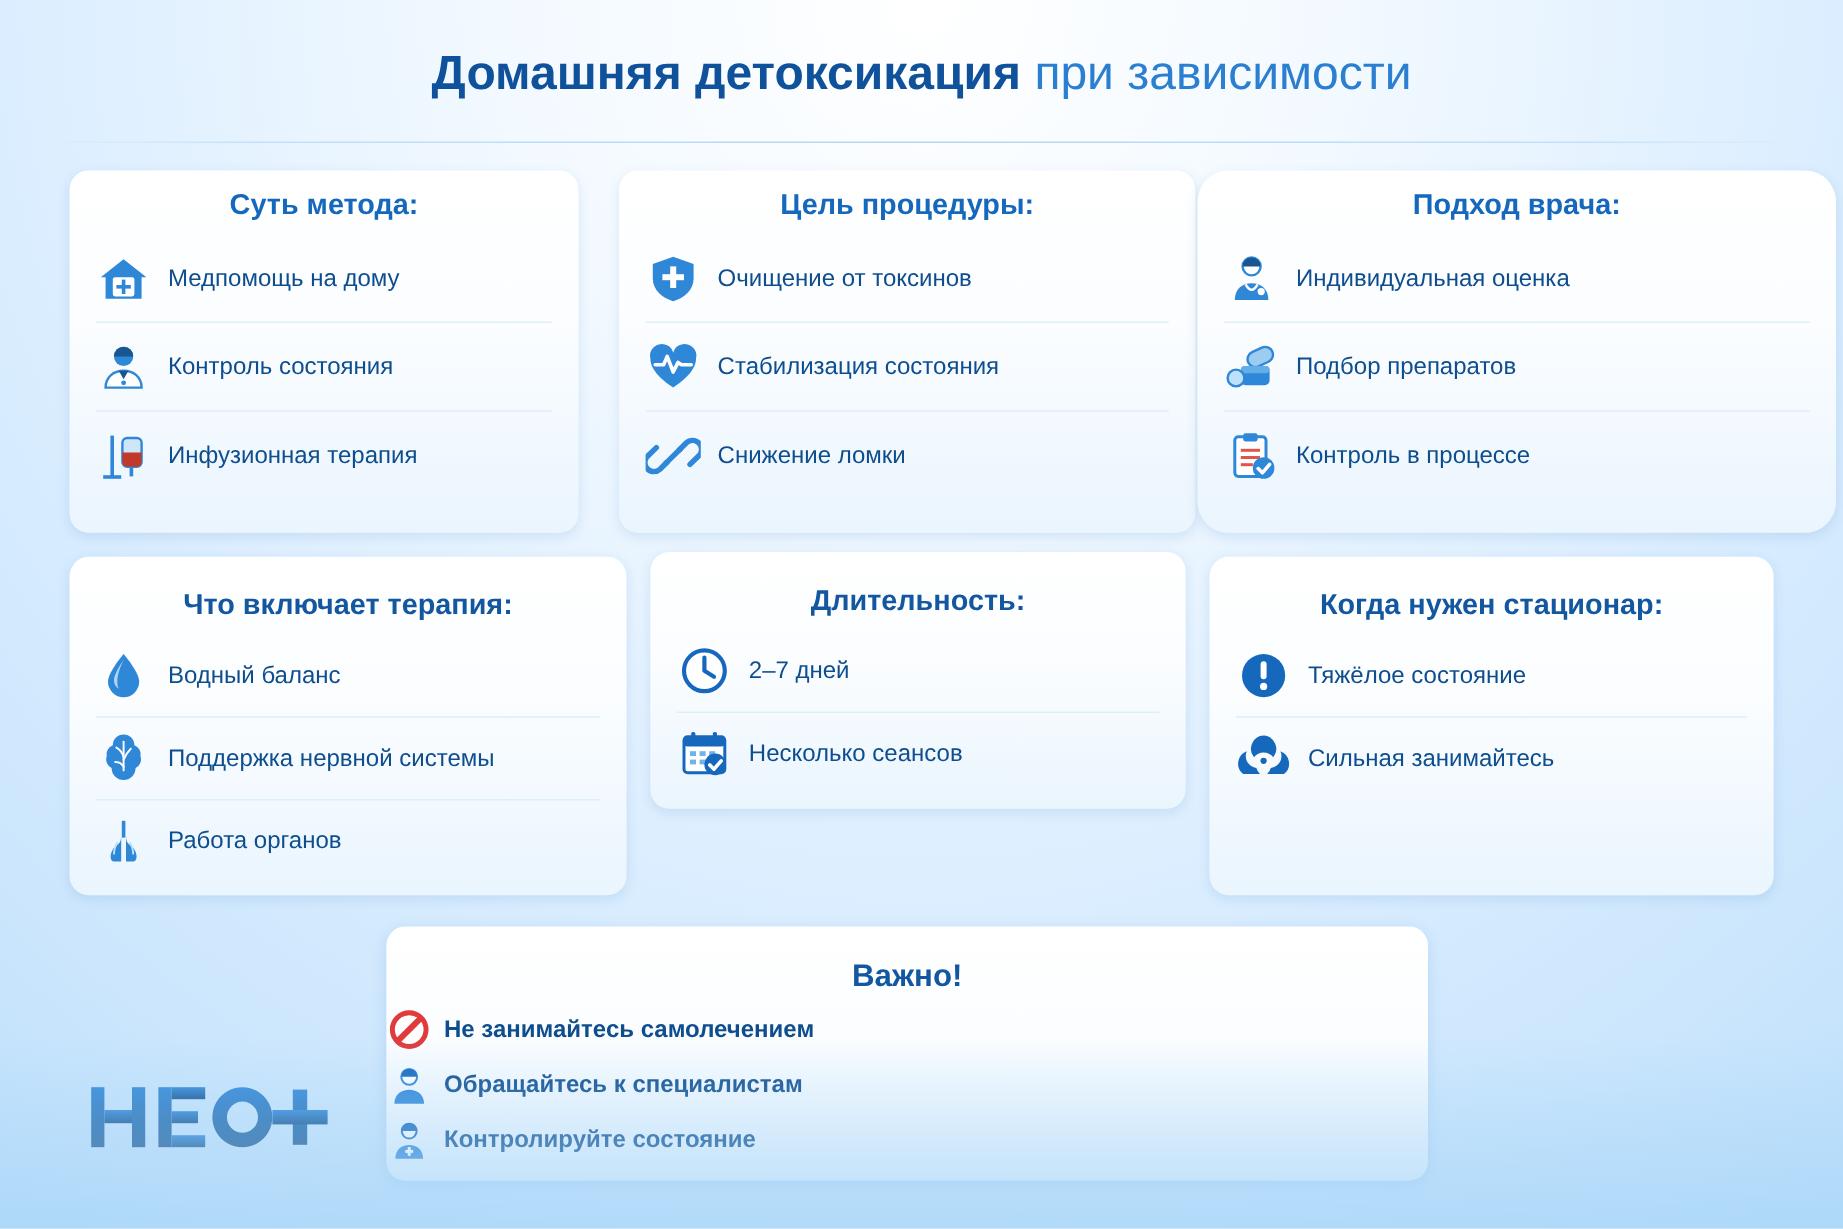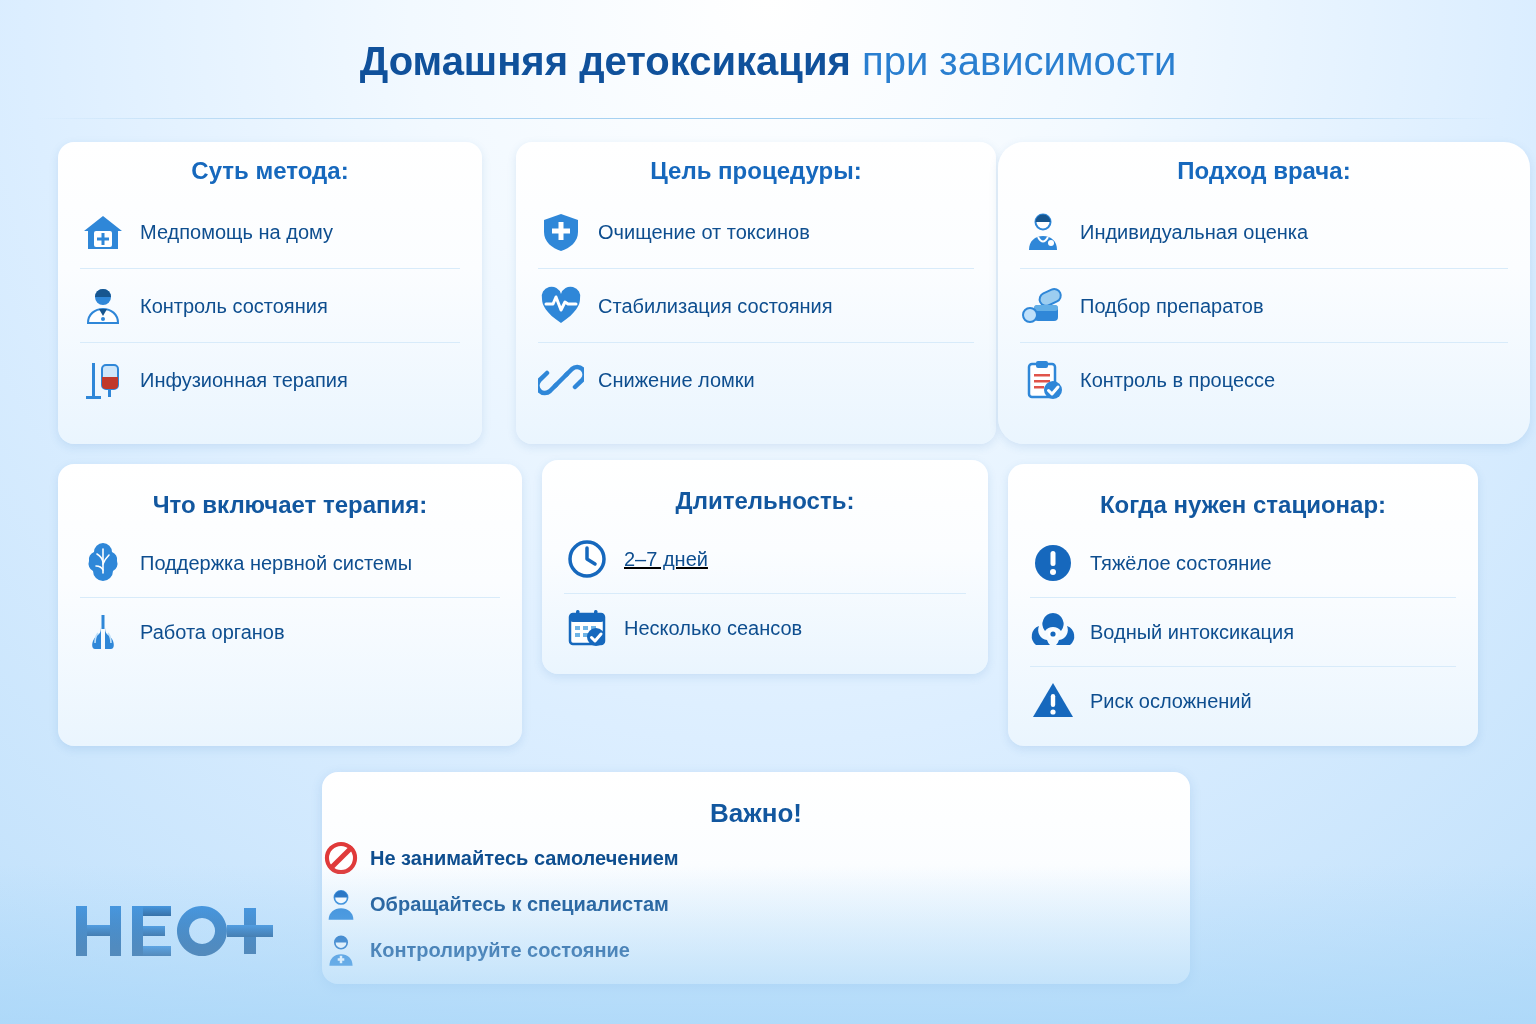--- a/index.html
+++ b/index.html
@@ -269,20 +269,29 @@
       </div>
     </div>
   </div>
 
   <div class="card" style="left:58px; top:464px; width:464px; height:282px;">
     <div class="card-head dark">Что включает терапия:</div>
     <div class="rows" style="padding-bottom:10px;">
       <div class="row" style="height:68px;">
         <span class="icon">
           <svg width="46" height="46" viewBox="0 0 46 46">
+            <path d="M23 5 C23 5 10 20 10 28 a13 13 0 0 0 26 0 C36 20 23 5 23 5z" fill="#2f87d8"></path>
+            <path d="M23 10 C23 10 15 21 15 27 a8 8 0 0 0 4 7 C16 28 19 18 23 10z" fill="#bfe0fa" opacity="0.85"></path>
+          </svg>
+        </span>
+        <span class="label">Водный баланс</span>
+      </div>
+      <div class="row" style="height:68px;">
+        <span class="icon">
+          <svg width="46" height="46" viewBox="0 0 46 46">
             <path d="M14 12 a8 8 0 0 1 18 0 a8 8 0 0 1 5 9 a8 8 0 0 1 -4 10 a9 9 0 0 1 -20 0 a8 8 0 0 1 -4 -10 a8 8 0 0 1 5 -9z" fill="#2f87d8"></path>
             <g stroke="#ffffff" stroke-width="1.6" fill="none" stroke-linecap="round">
               <path d="M23 9 v24"></path>
                 <path d="M17 14 q5 3 6 8"></path>
                 <path d="M29 15 q-4 4 -6 9"></path>
                 <path d="M16 26 q5 0 7 4"></path>
             </g>
           </svg>
         </span>
         <span class="label">Поддержка нервной системы</span>
@@ -298,21 +307,21 @@
           </svg>
         </span>
         <span class="label">Работа органов</span>
       </div>
     </div>
   </div>
 
   <div class="card" style="left:542px; top:460px; width:446px; height:214px;">
     <div class="card-head dark">Длительность:</div>
     <div class="rows" style="padding-bottom:10px;">
-      <div class="row" style="height:68px;text-decoration:underline;">
+      <div class="row" style="height:68px;">
         <span class="icon">
           <svg width="46" height="46" viewBox="0 0 46 46">
             <circle cx="23" cy="23" r="17" fill="#ffffff" stroke="#1668bd" stroke-width="3.5"></circle>
             <path d="M23 12 v11 l8 5" fill="none" stroke="#1668bd" stroke-width="3.5" stroke-linecap="round" stroke-linejoin="round"></path>
           </svg>
         </span>
         <span class="label">2–7 дней</span>
       </div>
       <div class="row" style="height:68px;">
         <span class="icon">
@@ -355,31 +364,21 @@
           <svg width="46" height="46" viewBox="0 0 46 46">
             <g fill="#1668bd">
               <path d="M23 4 a11 11 0 0 1 8 18 a10 10 0 0 0 -16 0 a11 11 0 0 1 8 -18z"></path>
               <path d="M6 36 a11 11 0 0 1 3 -19 a10 10 0 0 0 8 14 a11 11 0 0 0 3 5z"></path>
               <path d="M40 36 a11 11 0 0 0 -3 -19 a10 10 0 0 1 -8 14 a11 11 0 0 1 -3 5z"></path>
             </g>
             <circle cx="23" cy="25" r="5" fill="#ffffff"></circle>
             <circle cx="23" cy="25" r="2.6" fill="#1668bd"></circle>
           </svg>
         </span>
-        <span class="label">Водный интоксикация</span>
-      </div>
-      <div class="row" style="height:68px;">
-        <span class="icon">
-          <svg width="46" height="46" viewBox="0 0 46 46">
-            <path d="M23 5 L43 39 H3 Z" fill="#1668bd"></path>
-            <rect x="20.8" y="16" width="4.4" height="13" rx="2.2" fill="#ffffff"></rect>
-            <circle cx="23" cy="34" r="2.6" fill="#ffffff"></circle>
-          </svg>
-        </span>
-        <span class="label">Риск осложнений</span>
+        <span class="label">Сильная занимайтесь</span>
       </div>
     </div>
   </div>
 
   <div class="important">
     <div class="card-head dark">Важно!</div>
     <div>
       <div class="imp-row">
         <span class="icon">
           <svg width="38" height="38" viewBox="0 0 46 46">

